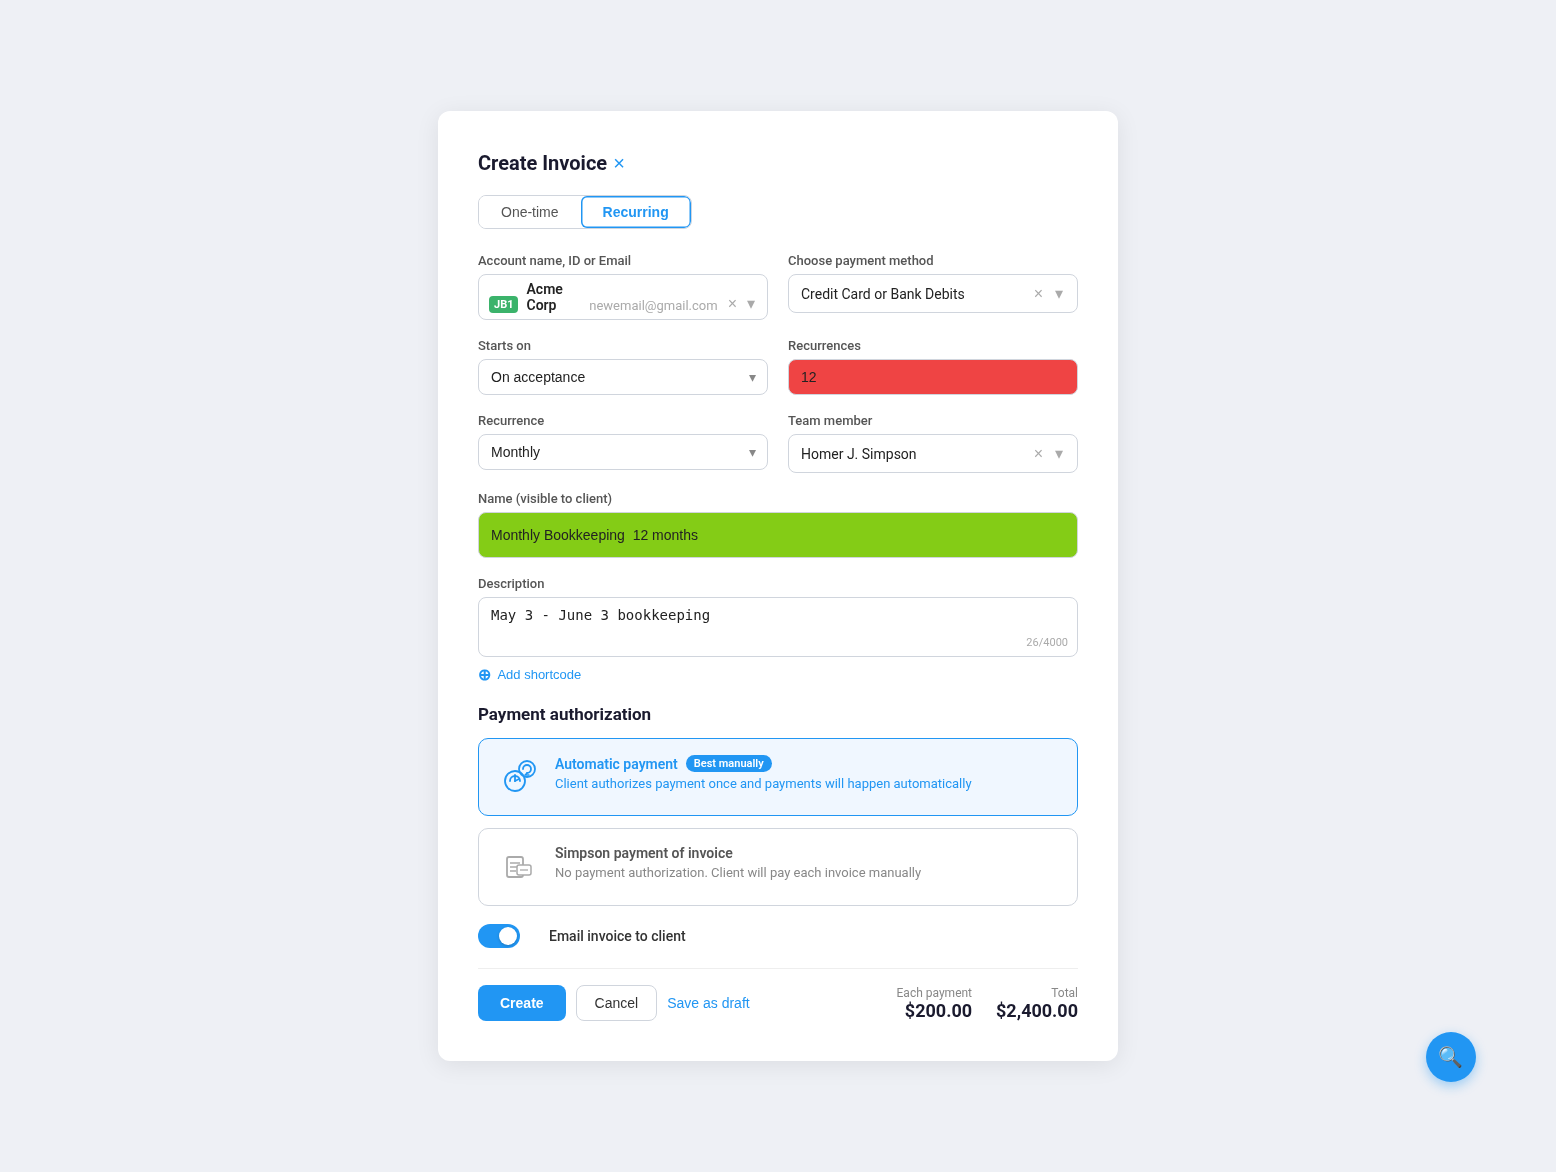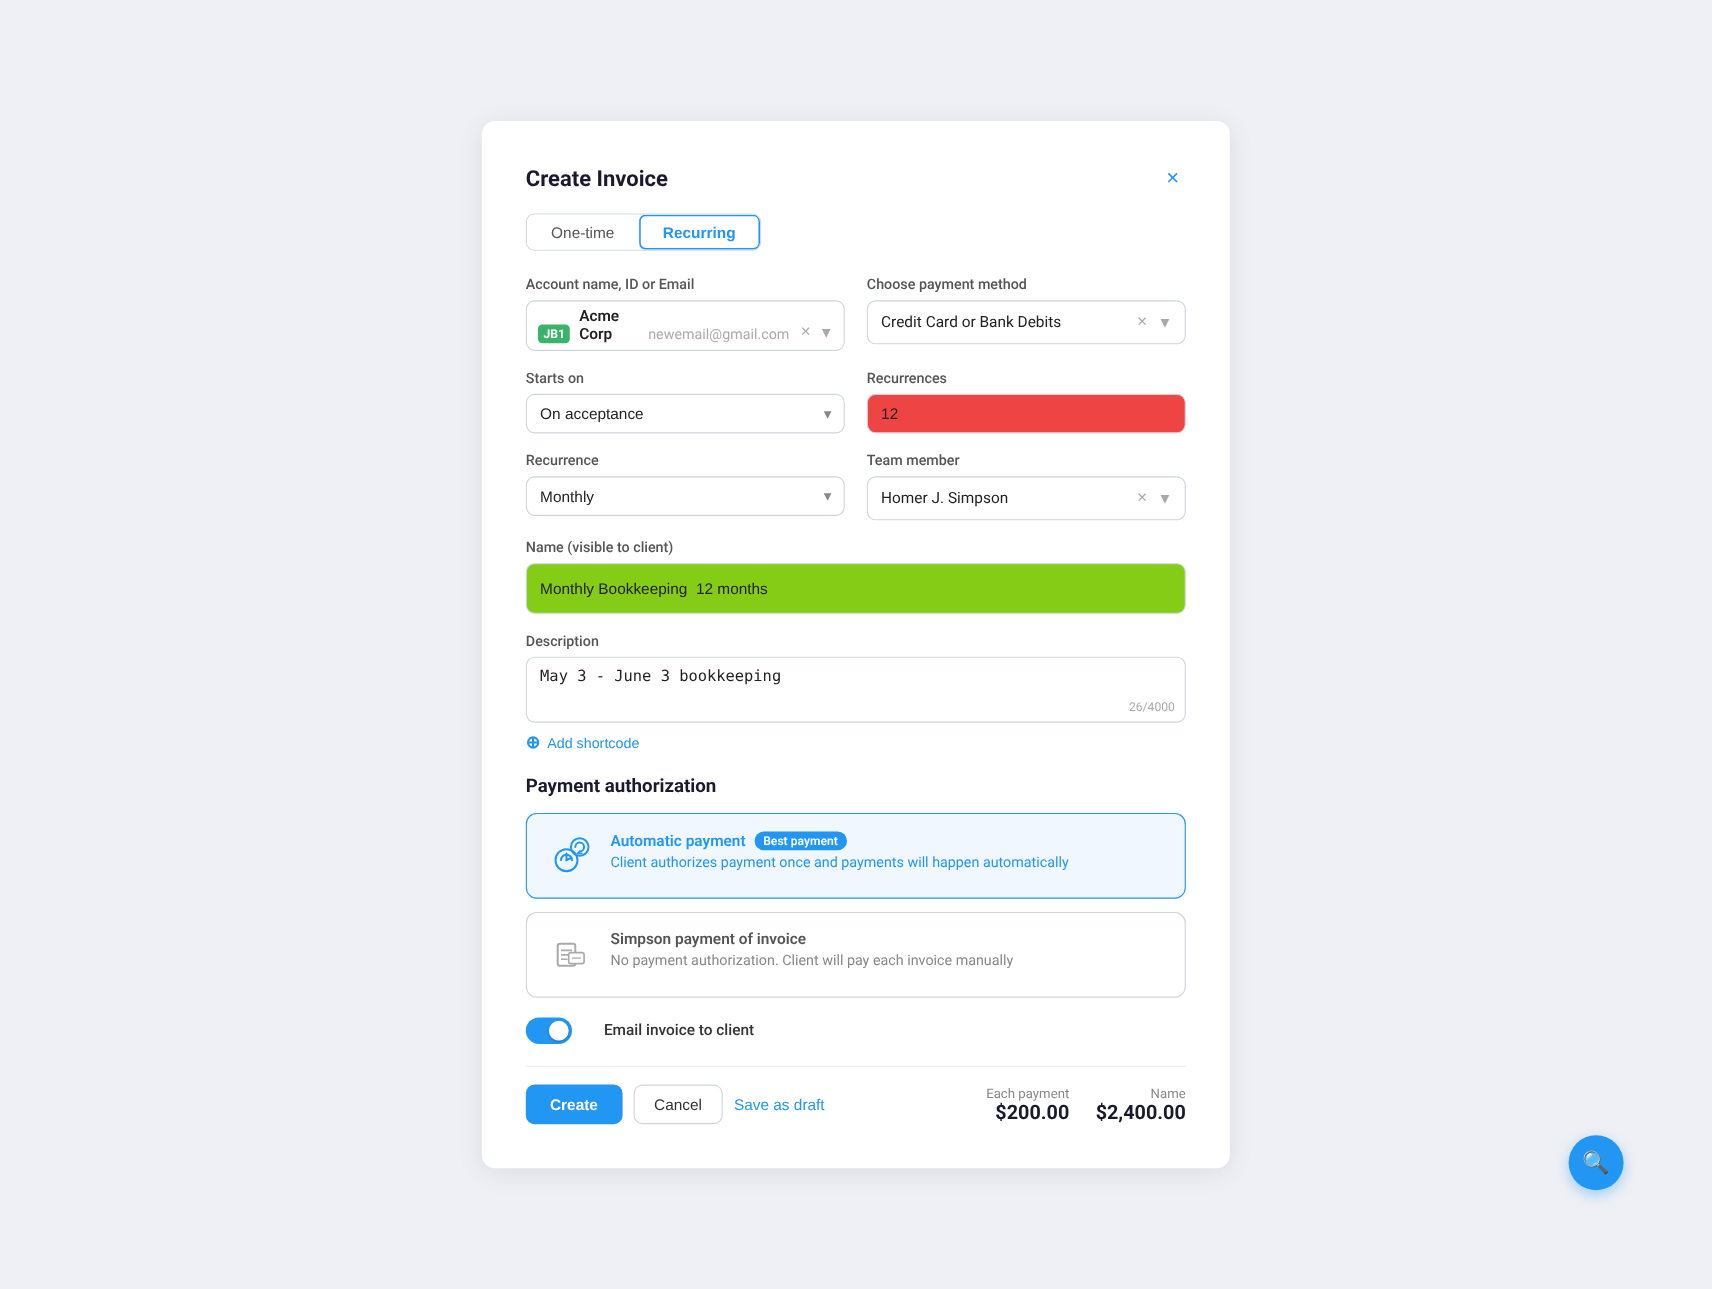--- a/index.html
+++ b/index.html
@@ -14,21 +14,21 @@
     }
     .page-wrapper {
       background: #fff;
       border-radius: 12px;
       padding: 40px;
       width: 680px;
       box-shadow: 0 4px 24px rgba(0,0,0,0.08);
     }
     .modal-header {
       display: flex;
-      justify-content: space-between;
+      justify-content: flex-start;
       align-items: center;
       margin-bottom: 20px;
     }
     .modal-title {
       font-size: 20px;
       font-weight: 700;
       color: #1a1a2e;
     }
     .close-btn {
       background: none;
@@ -505,21 +505,21 @@
         <line x1="18" y1="26" x2="18" y2="20" stroke="#2196f3" stroke-width="1.8" stroke-linecap="round"></line>
         <line x1="18" y1="26" x2="22" y2="24" stroke="#2196f3" stroke-width="1.8" stroke-linecap="round"></line>
         <circle cx="30" cy="14" r="8" stroke="#2196f3" stroke-width="1.8" fill="none"></circle>
         <path d="M26 14 a4 4 0 1 1 4 4" stroke="#2196f3" stroke-width="1.8" stroke-linecap="round" fill="none"></path>
         <path d="M30 18 l-2 2 l4 0" stroke="#2196f3" stroke-width="1.4" stroke-linecap="round" stroke-linejoin="round" fill="none"></path>
       </svg>
     </div>
     <div class="payment-option-content">
       <div class="payment-option-title">
         <span>Automatic payment</span>
-        <span class="best-practice-badge">Best payment</span>
+        <span class="best-practice-badge">Best manually</span>
       </div>
       <div class="payment-option-desc">Client authorizes payment once and payments will happen automatically</div>
     </div>
   </div>
 
   <div class="payment-option">
     <div class="payment-icon-wrap">
       <svg class="svg-icon" viewBox="0 0 44 44" fill="none" xmlns="http://www.w3.org/2000/svg">
         <rect x="10" y="12" width="16" height="20" rx="2" stroke="#aaa" stroke-width="1.8" fill="none"></rect>
         <line x1="13" y1="18" x2="23" y2="18" stroke="#aaa" stroke-width="1.5"></line>
@@ -549,21 +549,21 @@
       <button class="btn-create">Create</button>
       <button class="btn-cancel">Cancel</button>
       <button class="btn-draft">Save as draft</button>
     </div>
     <div class="payment-summary-labels">
       <div class="summary-item">
         <div class="summary-label">Each payment</div>
         <div class="summary-amount">$200.00</div>
       </div>
       <div class="summary-item">
-        <div class="summary-label">Name</div>
+        <div class="summary-label">Total</div>
         <div class="summary-amount">$2,400.00</div>
       </div>
     </div>
   </div>
 </div>
 
 <button class="fab-btn">
   <span class="fab-icon">🔍</span>
 </button>
 

